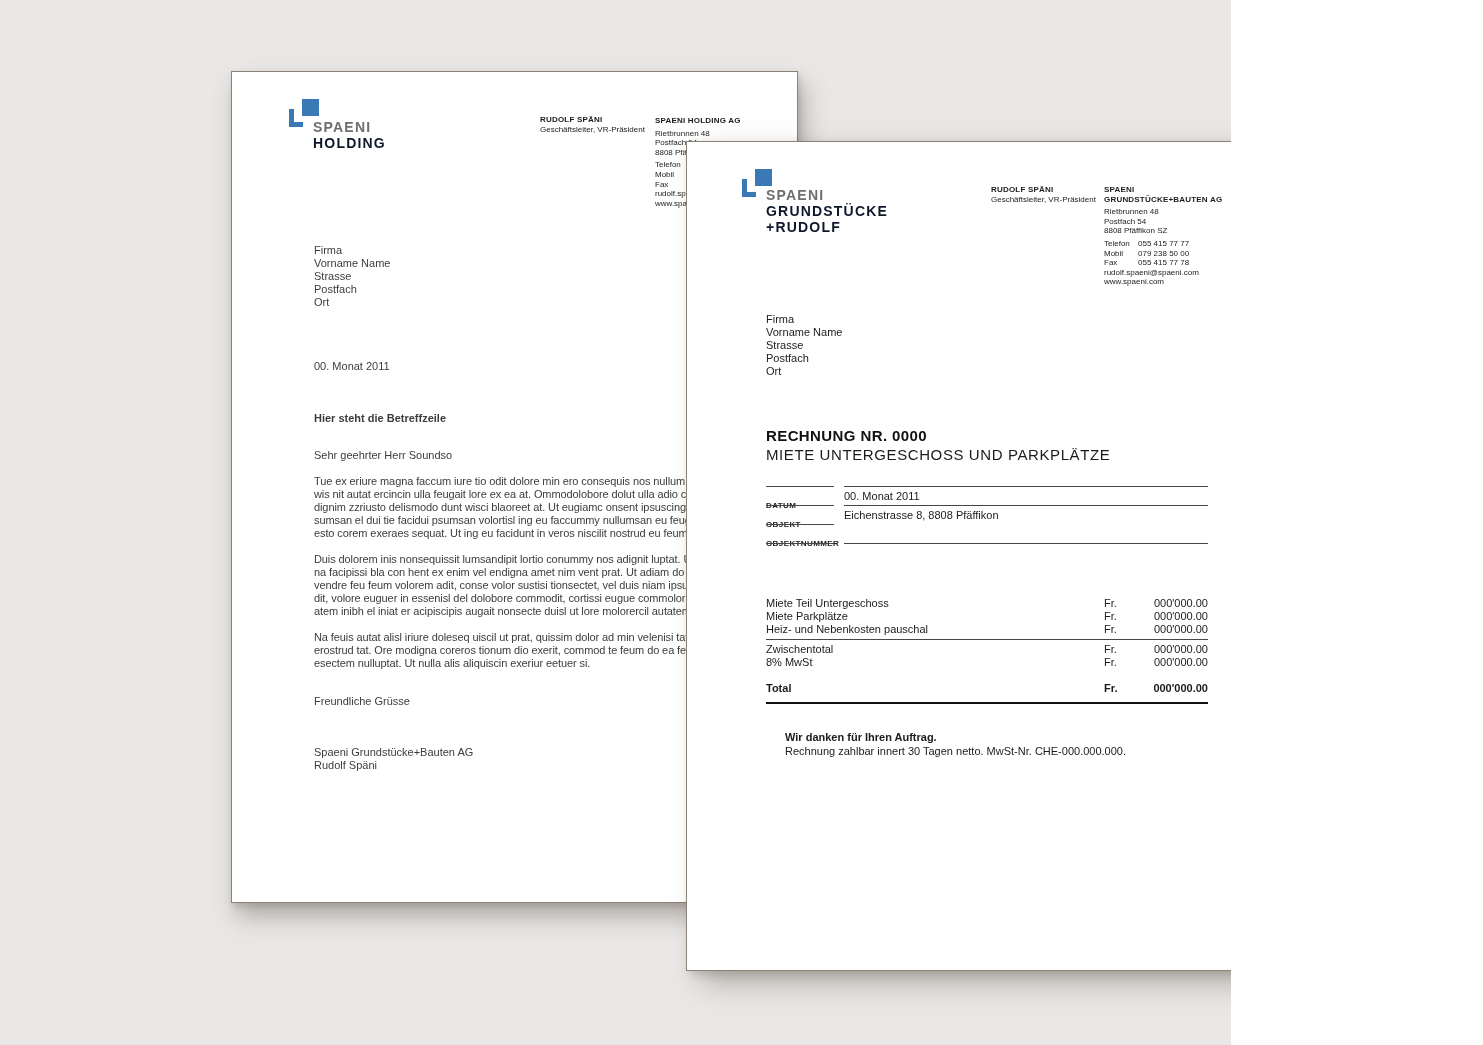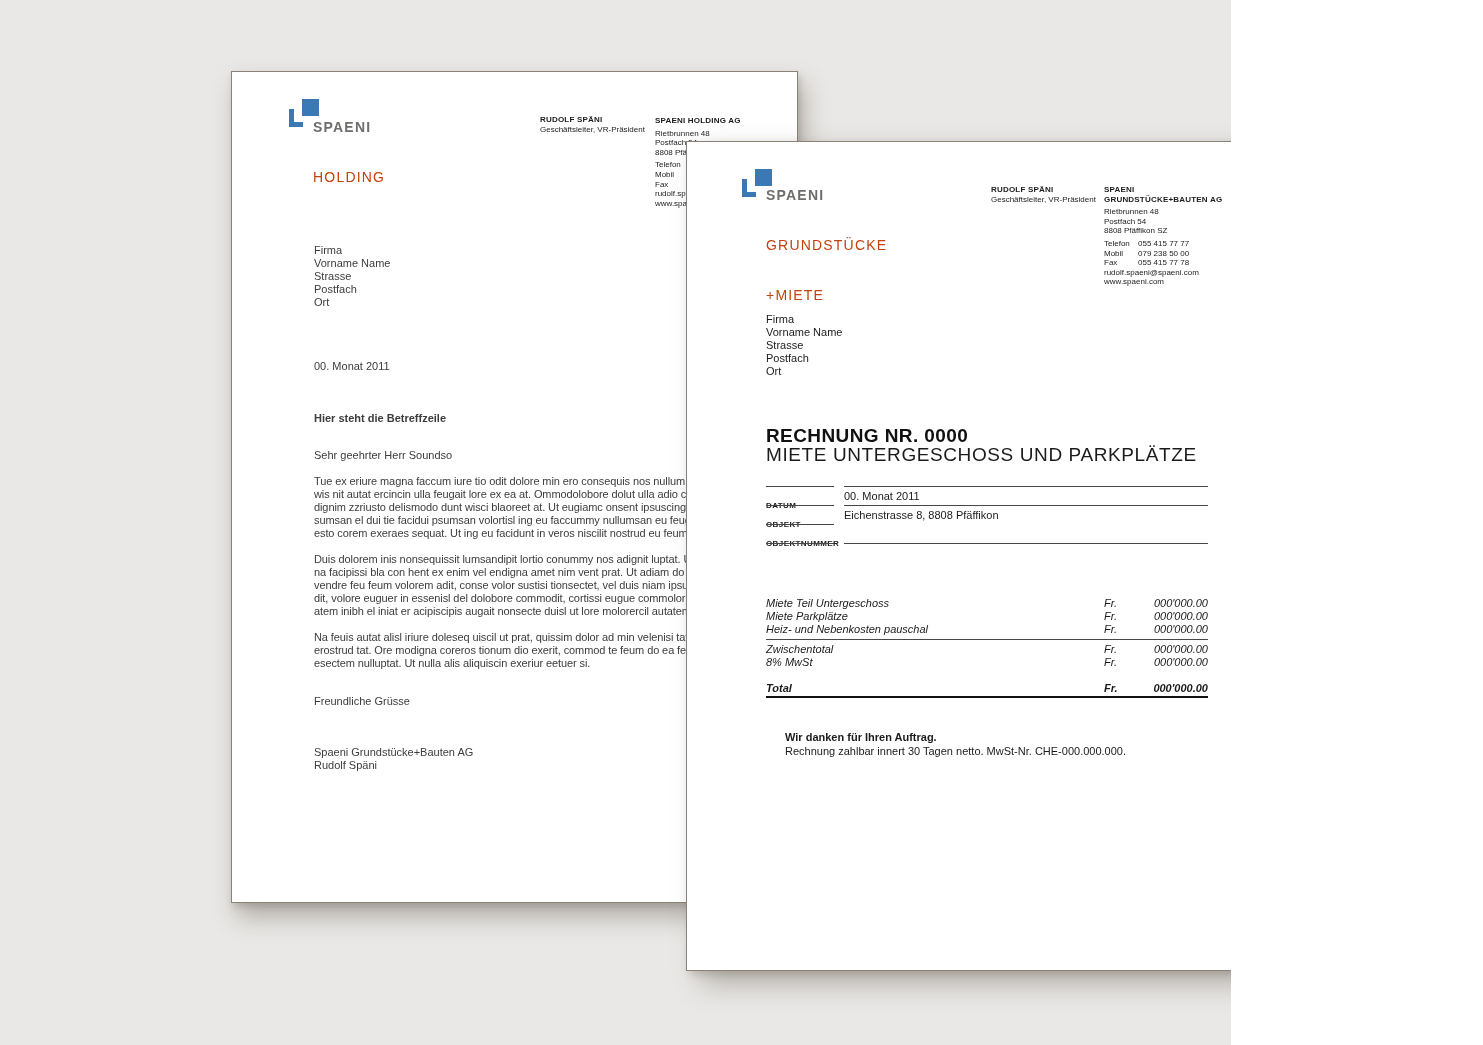--- a/index.html
+++ b/index.html
@@ -13,58 +13,58 @@
        box-shadow:16px 12px 26px rgba(110,103,93,.45), 4px 4px 8px rgba(110,103,93,.28);}
 
   
   .mark{position:absolute;width:30px;height:28px;}
   .mk-sq{position:absolute;left:13px;top:0;width:17px;height:17px;background:#3a78b6;}
   .mk-l{position:absolute;left:0;top:10px;width:14px;height:18px;box-sizing:border-box;
         border-left:5px solid #3a78b6;border-bottom:5px solid #3a78b6;}
 
   .logo-text{position:absolute;font-size:14px;line-height:16px;letter-spacing:1.2px;}
   .logo-text .dark{color:#6e6e6d;font-weight:bold;}
-  .logo-text .light{color:#c2410c;font-weight:normal;margin-top:34px;}
+  .logo-text .light{color:#0f172a;font-weight:bold;}
 
   
   .contact{position:absolute;font-size:8px;line-height:9.6px;color:#1c1c1c;}
   .contact .b{font-weight:bold;letter-spacing:.2px;}
   .contact .grp{margin-top:3px;}
   .phrow{display:flex;}
   .phrow .pl{width:34px;}
 
   
   .abs{position:absolute;}
   .lh13{font-size:11px;line-height:13px;}
   .back-txt{color:#3c3c3c;}
   .front-txt{color:#1b1b1b;}
   .bold{font-weight:bold;}
   .nowrap{white-space:nowrap;letter-spacing:-0.1px;}
 
   
-  .inv-title{font-size:19px;line-height:19px;color:#111;}
+  .inv-title{font-size:15px;line-height:19px;color:#111;}
   .inv-title .t1{font-weight:bold;letter-spacing:.4px;}
   .inv-title .t2{font-weight:normal;letter-spacing:.6px;color:#1b1b1b;}
 
   
   .details{width:442px;font-size:11px;color:#1b1b1b;}
   .drow{display:flex;}
   .dlabel{width:68px;margin-right:10px;border-top:1px solid #474747;height:19px;box-sizing:border-box;
           padding-top:14px;font-size:8px;font-weight:bold;letter-spacing:.4px;}
   .dvalue{flex:1;border-top:1px solid #474747;height:19px;box-sizing:border-box;padding-top:3px;}
   .drow.closer .dlabel,.drow.closer .dvalue{height:0;padding:0;}
 
   
   .amounts{width:442px;font-size:11px;line-height:13px;color:#1b1b1b;}
-  .arow{display:flex;font-style:italic;}
+  .arow{display:flex;}
   .alabel{width:338px;}
   .afr{width:40px;}
   .aamt{flex:1;text-align:right;}
   .asep{border-top:1px solid #474747;margin:3px 0 3px 0;}
-  .atotal{margin-top:13px;border-bottom:2px solid #111;padding-bottom:1px;font-weight:bold;}
+  .atotal{margin-top:13px;border-bottom:2px solid #111;padding-bottom:7px;font-weight:bold;}
 
   .footer-note{font-size:11px;line-height:13.5px;color:#1b1b1b;}
 </style>
 </head>
 <body>
 
 <div class="canvas">
 
   <div class="doc doc-back">
 
@@ -153,21 +153,21 @@
 
   <div class="doc doc-front">
 
     <div class="mark" style="left:55px;top:27px;">
       <div class="mk-sq"></div>
       <div class="mk-l"></div>
     </div>
     <div class="logo-text" style="left:79px;top:45px;">
       <div class="dark">SPAENI</div>
       <div class="light">GRUNDSTÜCKE</div>
-      <div class="light">+MIETE</div>
+      <div class="light">+RUDOLF</div>
     </div>
 
     <div class="contact" style="left:304px;top:43px;">
       <div class="b">RUDOLF SPÄNI</div>
       <div>Geschäftsleiter, VR-Präsident</div>
     </div>
 
     <div class="contact" style="left:417px;top:43px;">
       <div class="b">SPAENI</div>
       <div class="b">GRUNDSTÜCKE+BAUTEN AG</div>

